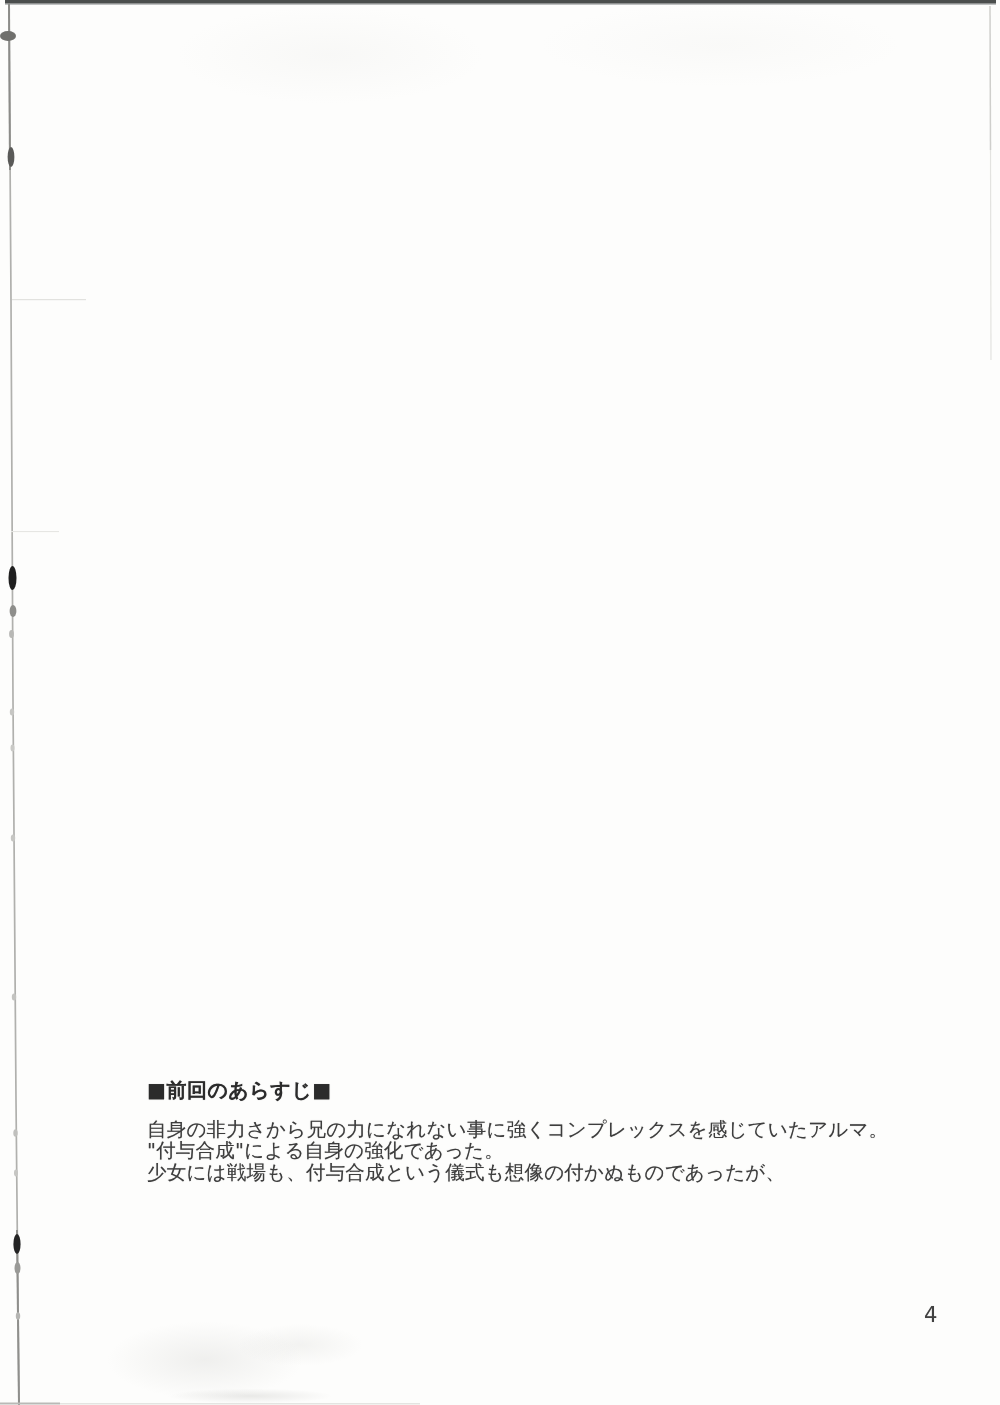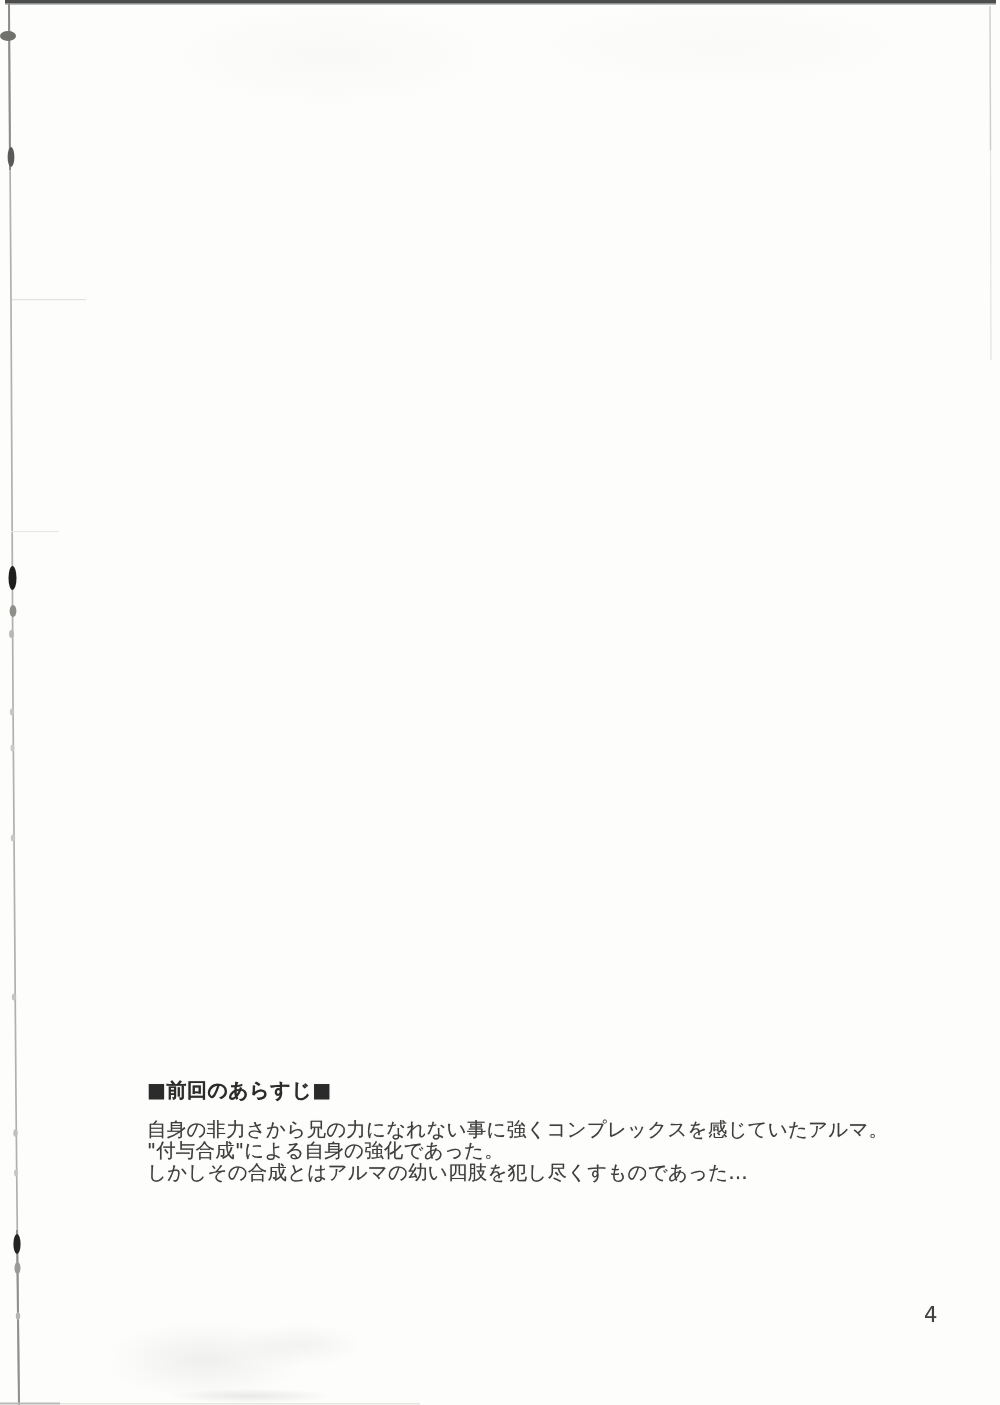--- a/index.html
+++ b/index.html
@@ -102,19 +102,19 @@
 
     <rect x="0" y="1402.5" width="60" height="2" fill="#b9b9b6"></rect>
     <rect x="60" y="1403" width="360" height="1.5" fill="#dddddA" opacity="0.8"></rect>
   </svg>
 
   <div class="synopsis">
     <div class="synopsis-heading">■前回のあらすじ■</div>
     <div class="synopsis-body">
       <div>自身の非力さから兄の力になれない事に強くコンプレックスを感じていたアルマ。</div>
       <div>"付与合成"による自身の強化であった。</div>
-      <div>しかしその合成とはアルマの幼い四肢を犯し尽くすものであった…</div>
+      <div>少女には戦場も、付与合成という儀式も想像の付かぬものであったが、</div>
     </div>
   </div>
 
   <div class="page-number">4</div>
 
 </div>
 
 </body></html>

